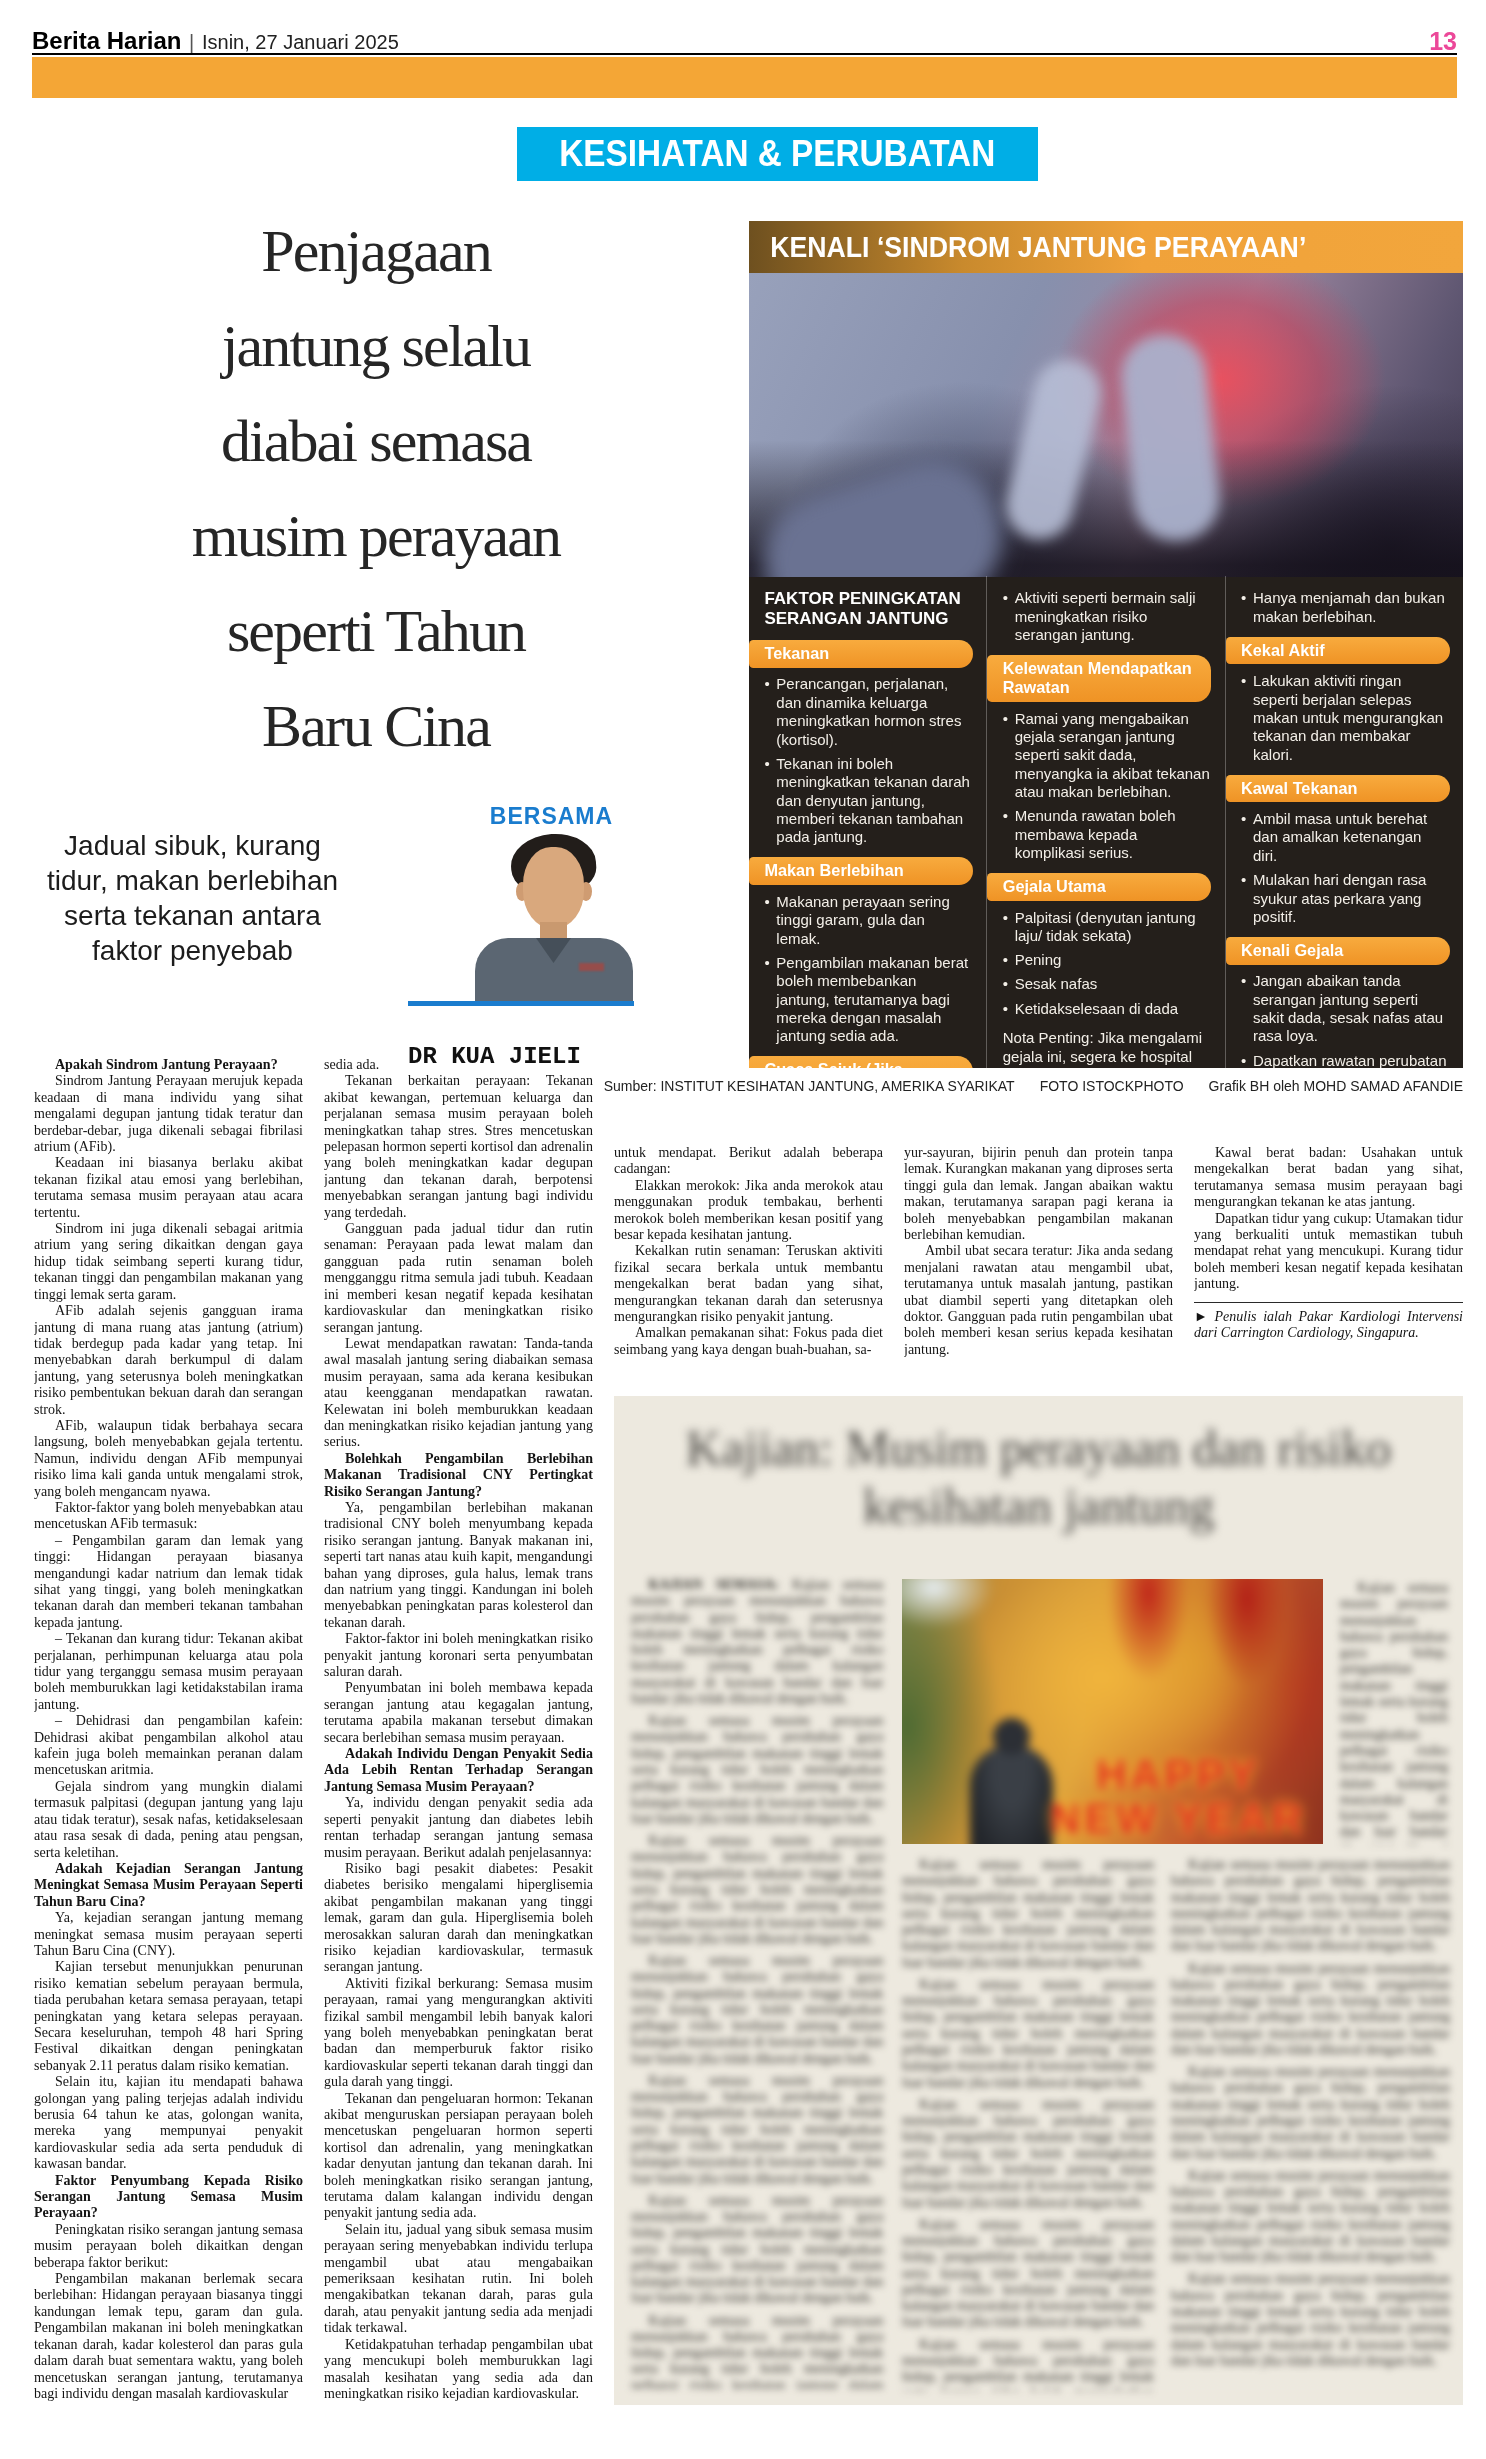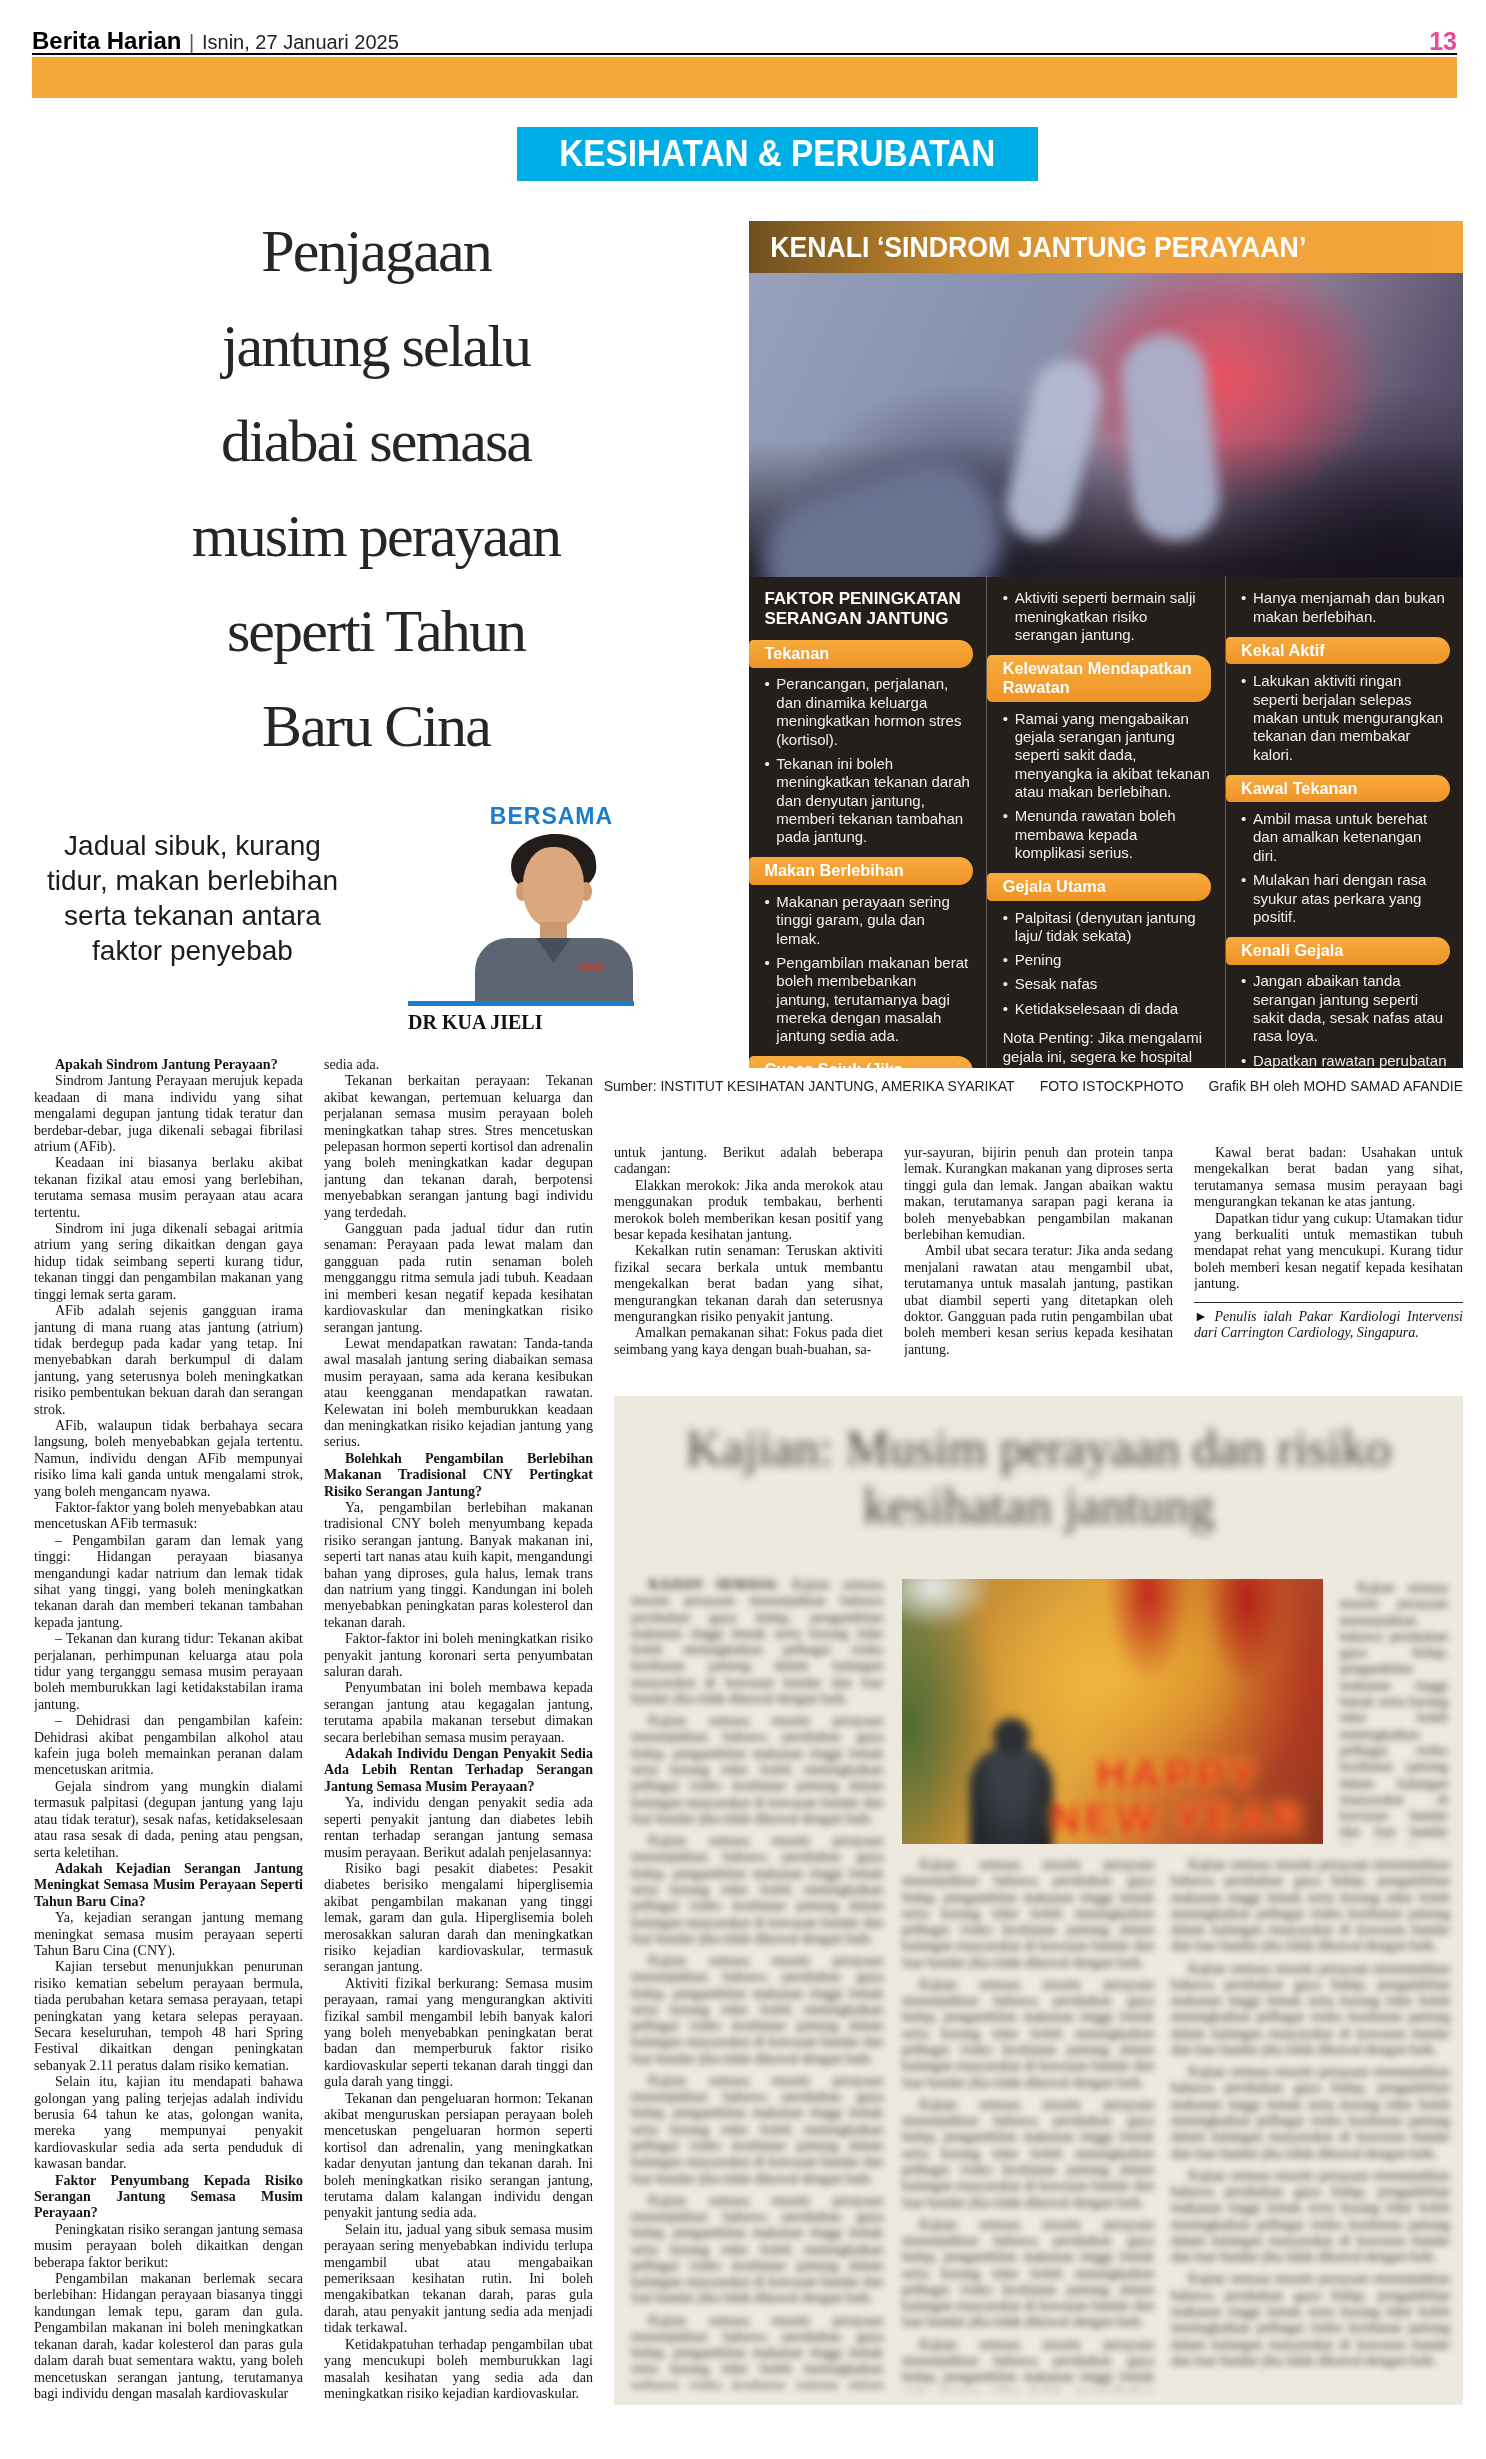--- a/index.html
+++ b/index.html
@@ -39,22 +39,22 @@
   .doc-ear-l{position:absolute;left:43px;top:50px;width:11.5px;height:19px;background:#cf9c72;border-radius:50%;}
   .doc-ear-r{position:absolute;left:107px;top:50px;width:11.5px;height:19px;background:#cf9c72;border-radius:50%;}
   .doc-neck{position:absolute;left:67px;top:90px;width:27px;height:21px;background:#c9996f;}
   .doc-body{position:absolute;left:1.9px;top:106px;width:158px;height:63px;background:#5b6672;
             border-radius:33px 33px 0 0;}
   .doc-vneck{position:absolute;left:63px;top:106px;width:35px;height:25px;background:#454f59;
              clip-path:polygon(0 0,100% 0,50% 100%);}
   .doc-logo{position:absolute;left:106px;top:131px;width:25px;height:7.7px;background:rgba(190,60,50,.6);
             filter:blur(1px);}
   .byline-rule{position:absolute;left:408px;top:1001px;width:226px;height:4.8px;background:#1A7CCE;}
-  .byline-name{position:absolute;left:408px;top:1011px;font-family:Liberation Serif, serif;
-               font-weight:bold;font-size:20px;color:#111;}
+  .byline-name{position:absolute;left:408px;top:1043px;font-family:Liberation Mono, monospace;
+               font-weight:bold;font-size:24px;color:#111;}
 
   
   .infographic{position:absolute;left:749px;top:221px;width:714px;height:847px;background:#241F1B;}
   .ig-band{position:absolute;left:0;top:0;width:100%;height:52px;
            background:linear-gradient(90deg,#6e501f 0%,#c98a2d 30%,#F0A23A 55%,#F2A63C 100%);
            display:flex;align-items:center;}
   .ig-band span{font-family:"Liberation Sans",sans-serif;font-weight:bold;font-size:29px;color:#fff;
                 padding-left:23px;transform:scaleX(.92);transform-origin:left;white-space:nowrap;}
   .ig-photo{position:absolute;left:0;top:52px;width:100%;height:304px;overflow:hidden;
      background:
@@ -307,21 +307,21 @@
       <p class="">Ya, individu dengan penyakit sedia ada seperti penyakit jantung dan diabetes lebih rentan terhadap serangan jantung semasa musim perayaan. Berikut adalah penjelasannya:</p>
       <p class="">Risiko bagi pesakit diabetes: Pesakit diabetes berisiko mengalami hiperglisemia akibat pengambilan makanan yang tinggi lemak, garam dan gula. Hiperglisemia boleh merosakkan saluran darah dan meningkatkan risiko kejadian kardiovaskular, termasuk serangan jantung.</p>
       <p class="">Aktiviti fizikal berkurang: Semasa musim perayaan, ramai yang mengurangkan aktiviti fizikal sambil mengambil lebih banyak kalori yang boleh menyebabkan peningkatan berat badan dan memperburuk faktor risiko kardiovaskular seperti tekanan darah tinggi dan gula darah yang tinggi.</p>
       <p class="">Tekanan dan pengeluaran hormon: Tekanan akibat menguruskan persiapan perayaan boleh mencetuskan pengeluaran hormon seperti kortisol dan adrenalin, yang meningkatkan kadar denyutan jantung dan tekanan darah. Ini boleh meningkatkan risiko serangan jantung, terutama dalam kalangan individu dengan penyakit jantung sedia ada.</p>
       <p class="">Selain itu, jadual yang sibuk semasa musim perayaan sering menyebabkan individu terlupa mengambil ubat atau mengabaikan pemeriksaan kesihatan rutin. Ini boleh mengakibatkan tekanan darah, paras gula darah, atau penyakit jantung sedia ada menjadi tidak terkawal.</p>
       <p class="">Ketidakpatuhan terhadap pengambilan ubat yang mencukupi boleh memburukkan lagi masalah kesihatan yang sedia ada dan meningkatkan risiko kejadian kardiovaskular.</p>
       <p class="bh">Menjaga Kesihatan Jantung Semasa Musim Perayaan</p>
       <p class="">Bagi individu yang mengalami masalah berkaitan jantung selepas musim perayaan, penting untuk mengamalkan gaya hidup yang sihat</p>
     </div>
   <div class="col" id="col3">
-      <p class="cont">untuk jantung. Berikut adalah beberapa cadangan:</p>
+      <p class="cont">untuk mendapat. Berikut adalah beberapa cadangan:</p>
       <p class="">Elakkan merokok: Jika anda merokok atau menggunakan produk tembakau, berhenti merokok boleh memberikan kesan positif yang besar kepada kesihatan jantung.</p>
       <p class="">Kekalkan rutin senaman: Teruskan aktiviti fizikal secara berkala untuk membantu mengekalkan berat badan yang sihat, mengurangkan tekanan darah dan seterusnya mengurangkan risiko penyakit jantung.</p>
       <p class="">Amalkan pemakanan sihat: Fokus pada diet seimbang yang kaya dengan buah-buahan, sa-</p>
     </div>
   <div class="col" id="col4">
       <p class="cont">yur-sayuran, bijirin penuh dan protein tanpa lemak. Kurangkan makanan yang diproses serta tinggi gula dan lemak. Jangan abaikan waktu makan, terutamanya sarapan pagi kerana ia boleh menyebabkan pengambilan makanan berlebihan kemudian.</p>
       <p class="">Ambil ubat secara teratur: Jika anda sedang menjalani rawatan atau mengambil ubat, terutamanya untuk masalah jantung, pastikan ubat diambil seperti yang ditetapkan oleh doktor. Gangguan pada rutin pengambilan ubat boleh memberi kesan serius kepada kesihatan jantung.</p>
     </div>
   <div class="col" id="col5">
       <p class="">Kawal berat badan: Usahakan untuk mengekalkan berat badan yang sihat, terutamanya semasa musim perayaan bagi mengurangkan tekanan ke atas jantung.</p>

